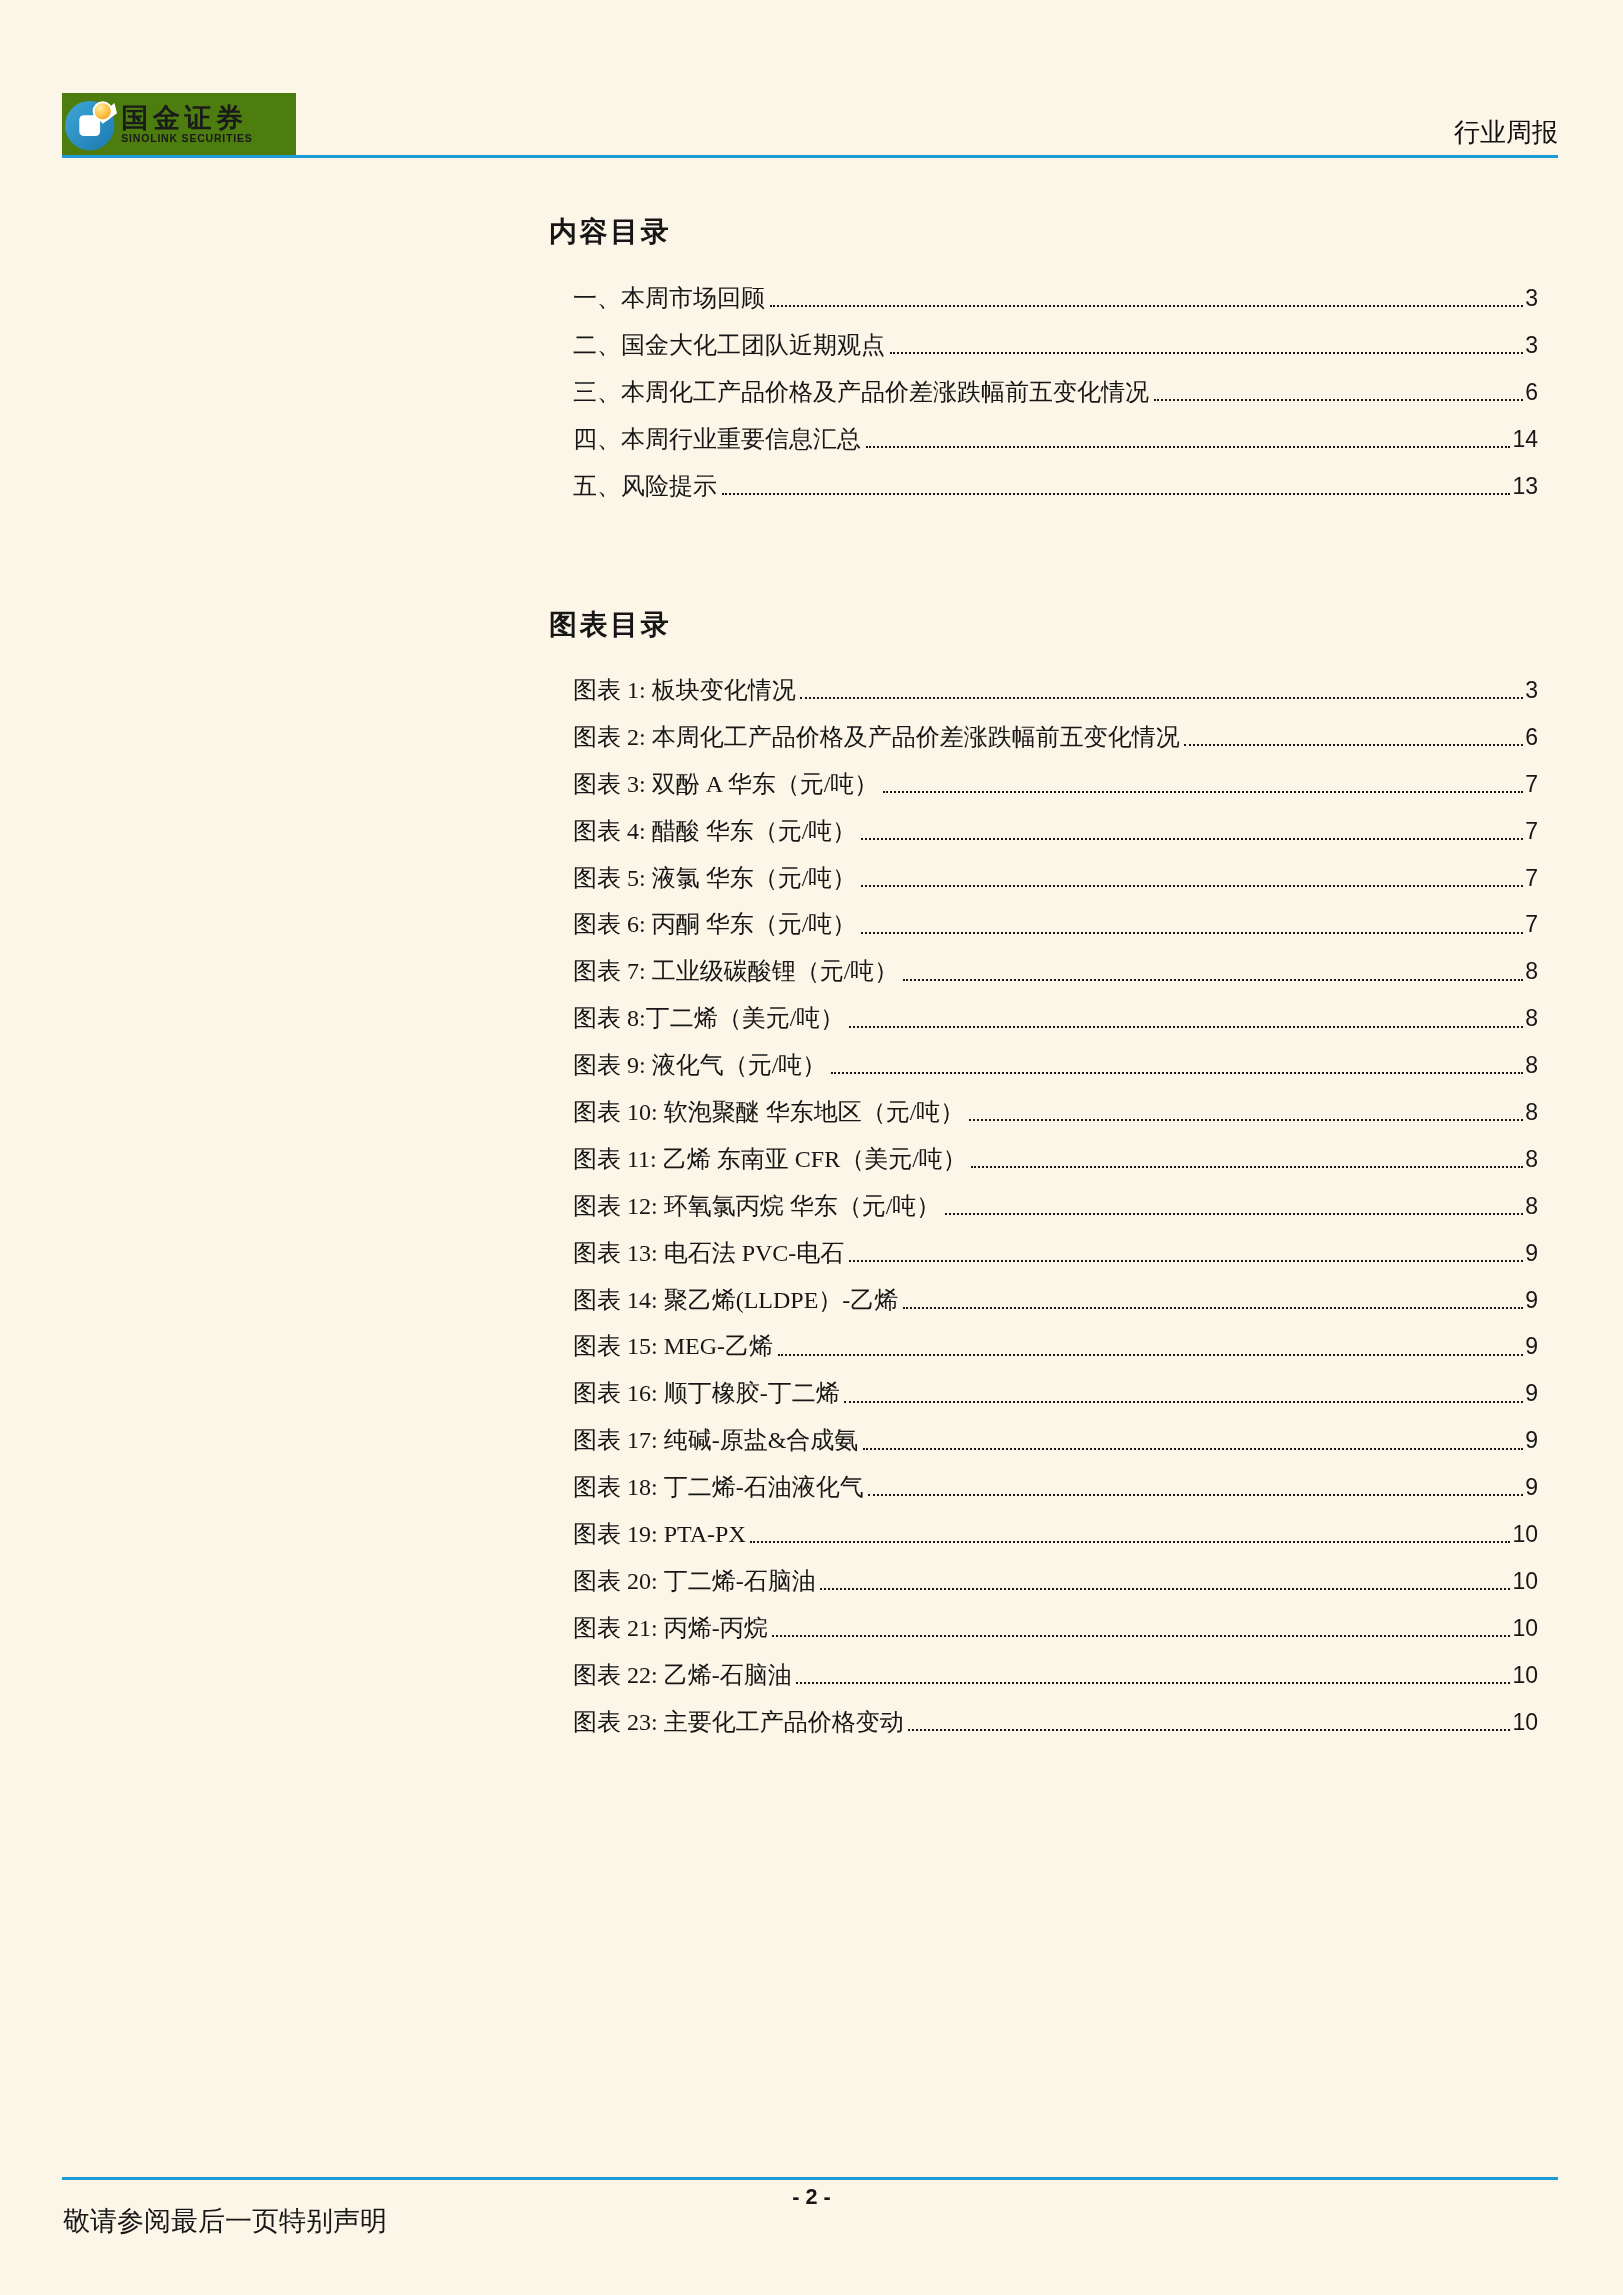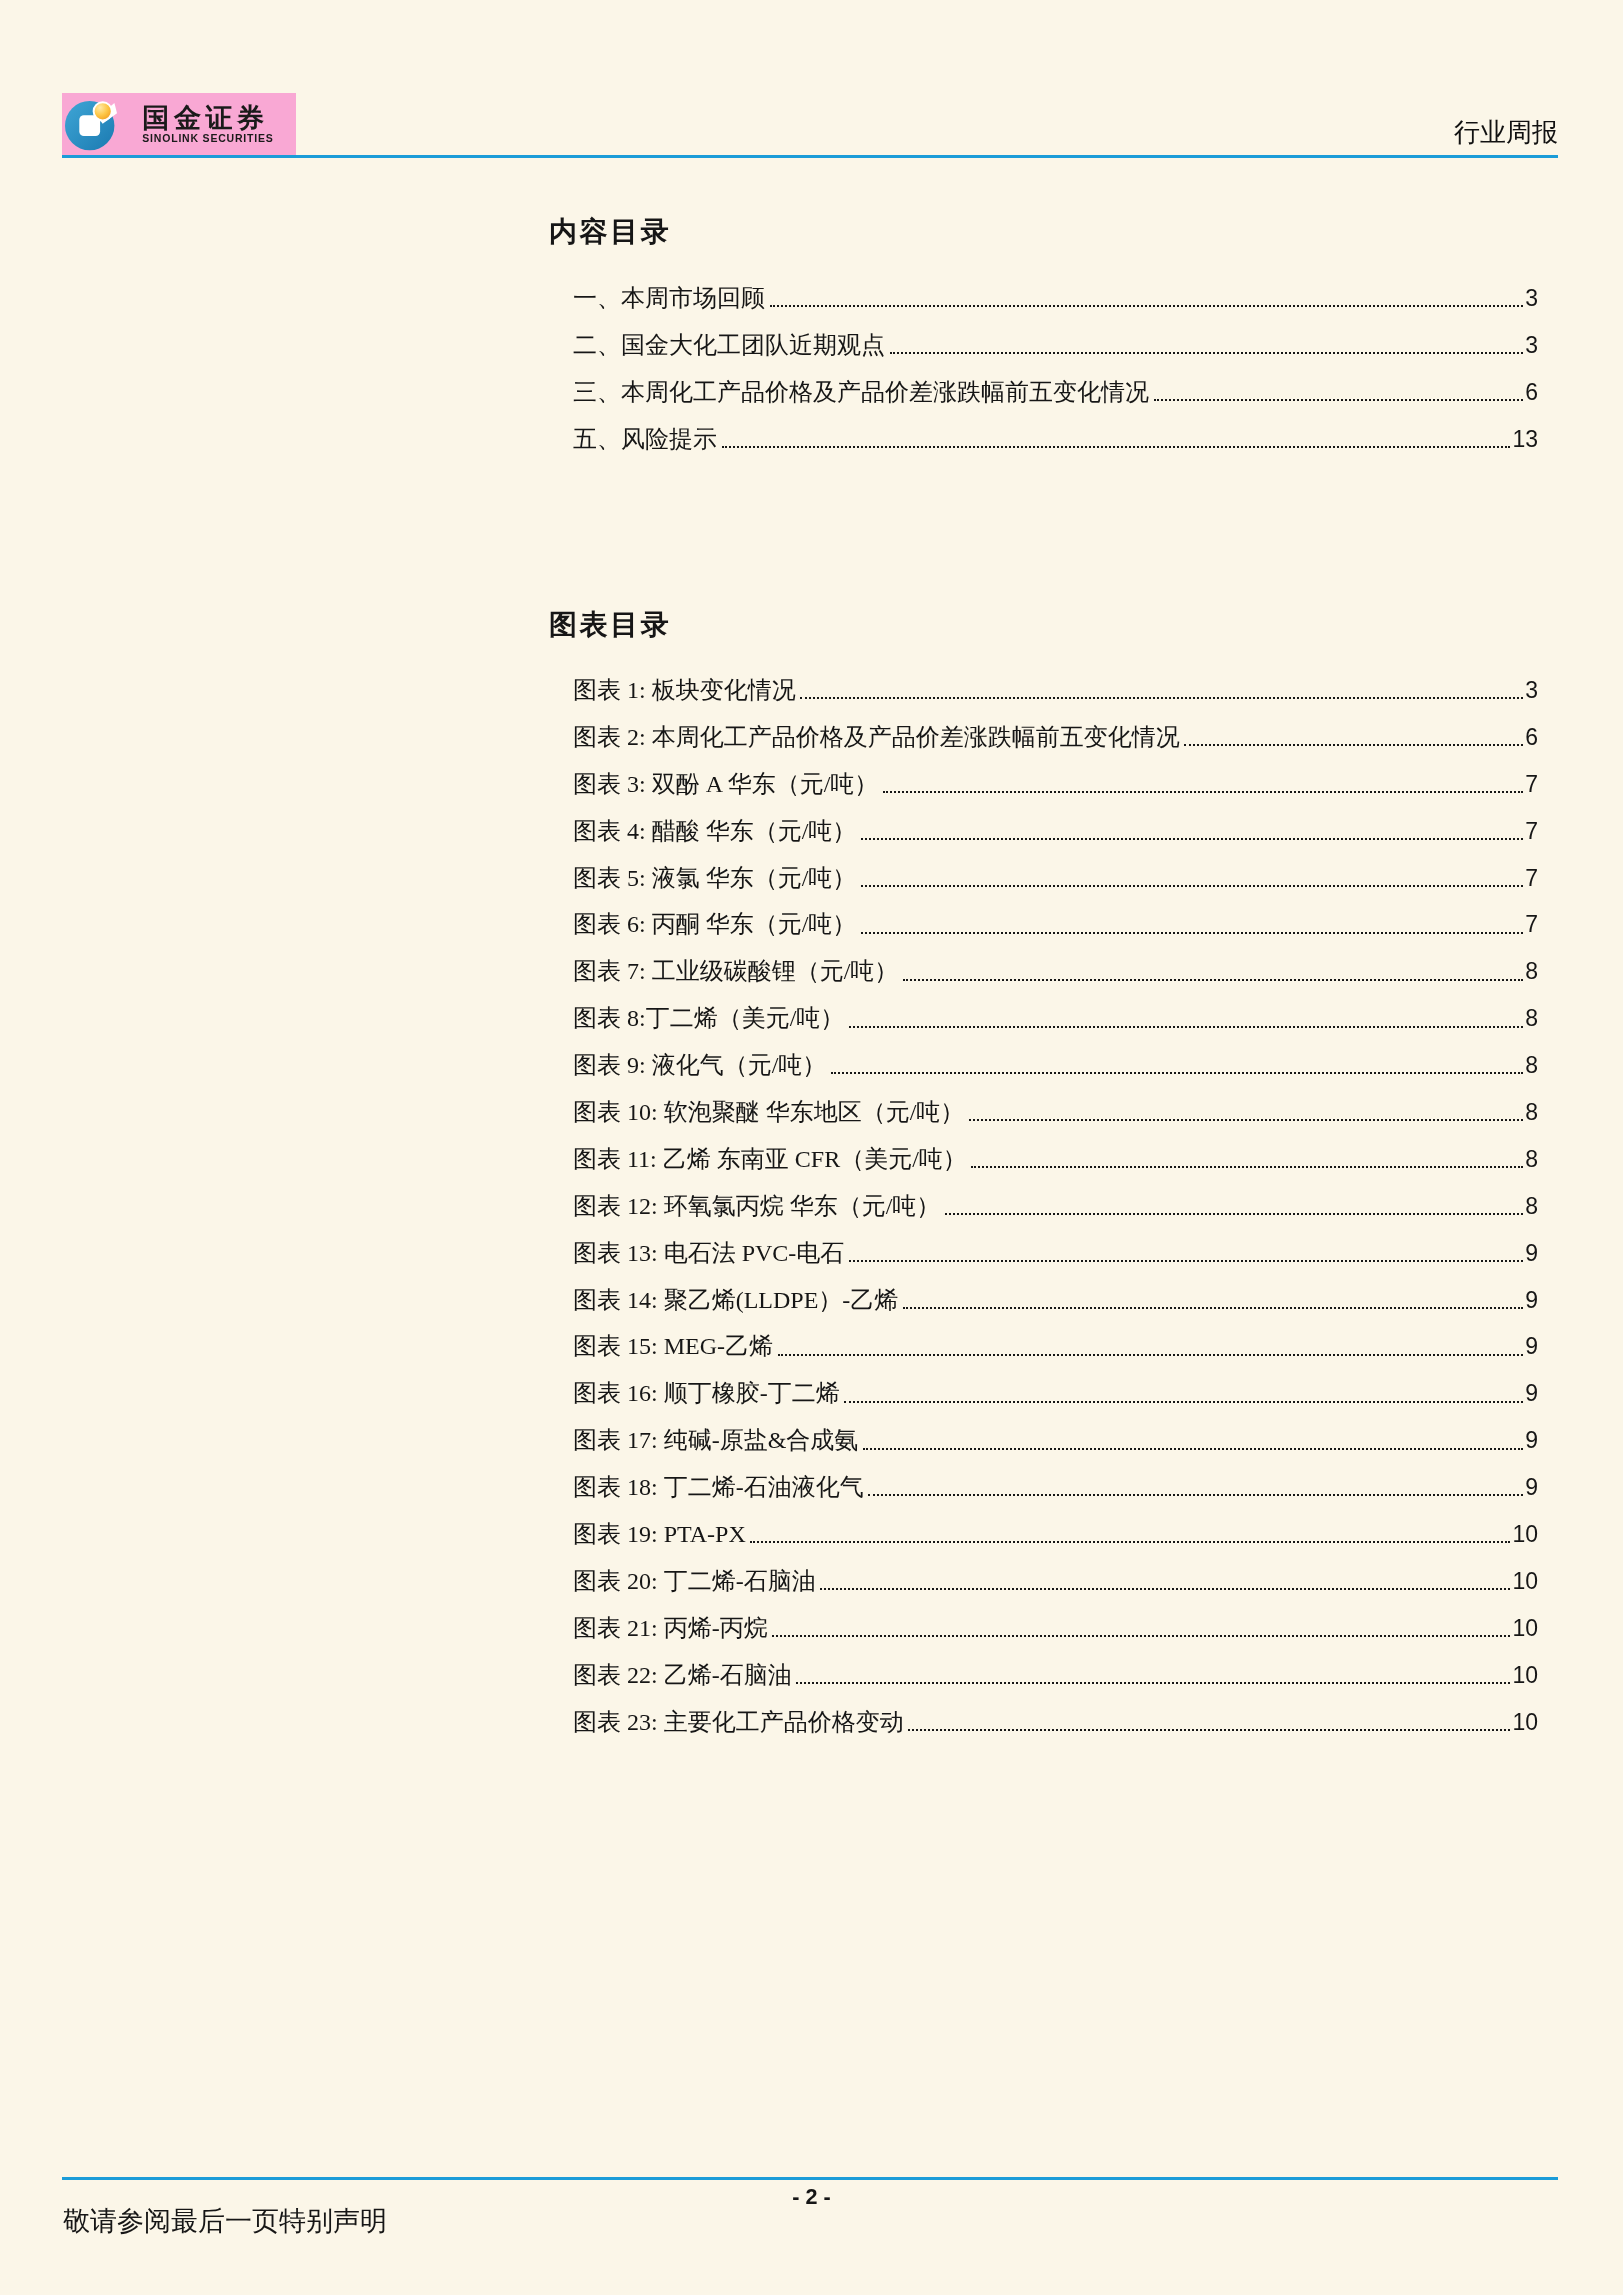--- a/index.html
+++ b/index.html
@@ -20,26 +20,26 @@
     width:1623px;
     height:2295px;
     background:var(--background);
     overflow:hidden;
   }
   
   .logo-box{
     position:absolute;
     left:62px; top:93px;
     width:234px; height:63px;
-    background:#f9a8d4;
+    background:#4d7c0f;
     display:flex;
     align-items:center;
     box-sizing:border-box;
     padding-left:3.3px;
-    gap:25px;
+    gap:4px;
   }
   .logo-icon{ width:52px; height:52px; flex:0 0 auto; }
   .logo-text{ display:flex; flex-direction:column; justify-content:center; }
   .logo-cn{
     font-family:"Liberation Sans","DejaVu Sans",sans-serif;
     font-weight:bold;
     font-size:27px;
     line-height:28px;
     letter-spacing:4.6px;
     color:#1a1a1a;
@@ -176,20 +176,25 @@
     <span class="dot-leader"></span>
     <span class="row-page">3</span>
   </li>
 
   <li class="row">
     <span class="row-label">三、本周化工产品价格及产品价差涨跌幅前五变化情况</span>
     <span class="dot-leader"></span>
     <span class="row-page">6</span>
   </li>
 
+  <li class="row">
+    <span class="row-label">四、本周行业重要信息汇总</span>
+    <span class="dot-leader"></span>
+    <span class="row-page">14</span>
+  </li>
 
   <li class="row">
     <span class="row-label">五、风险提示</span>
     <span class="dot-leader"></span>
     <span class="row-page">13</span>
   </li>
 </ul>
   </div>
 
   <div class="section section-figures">

